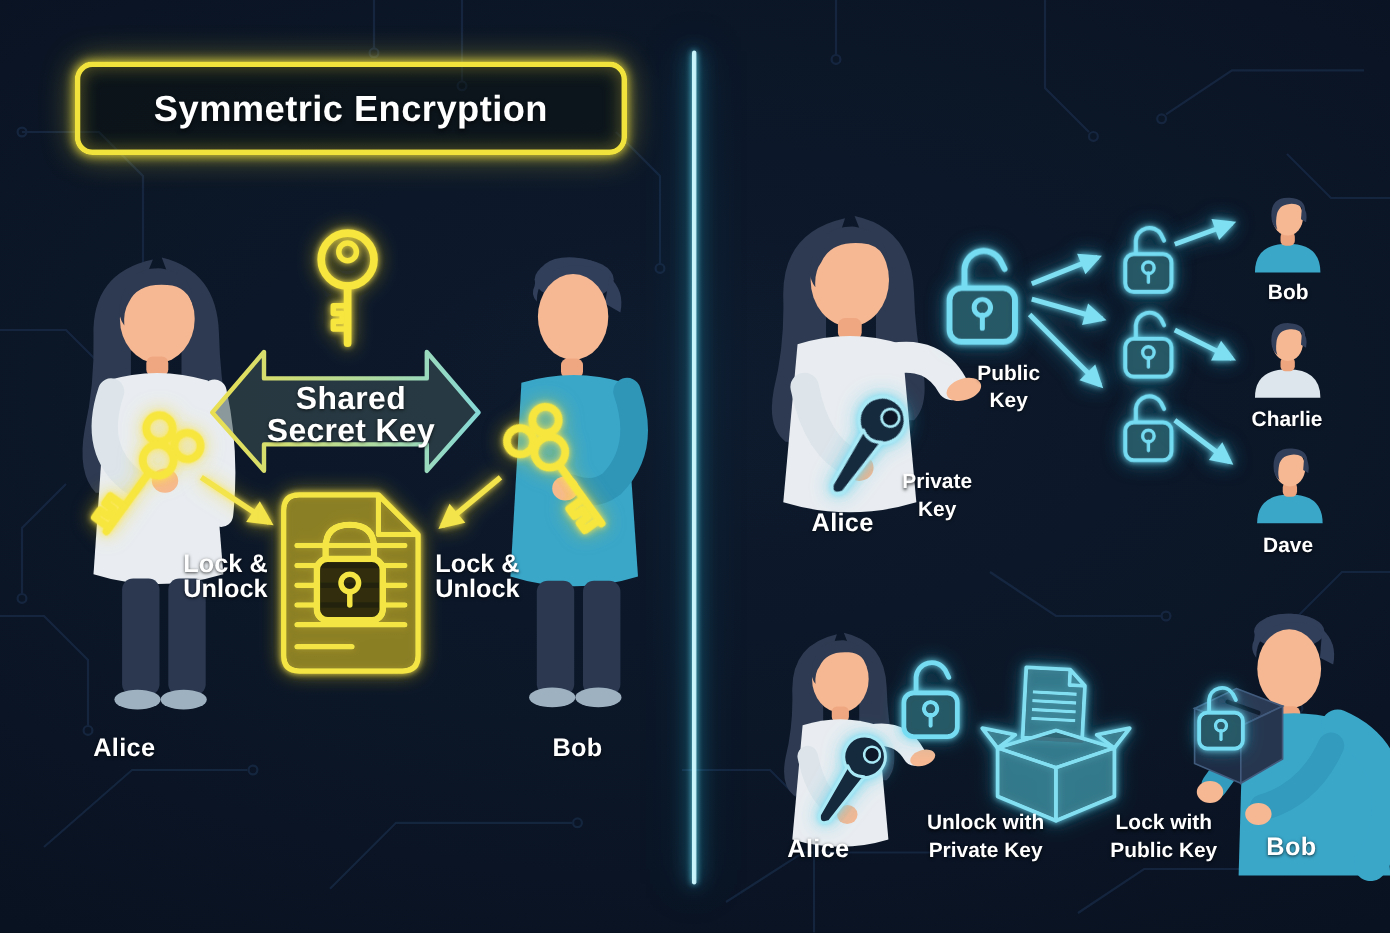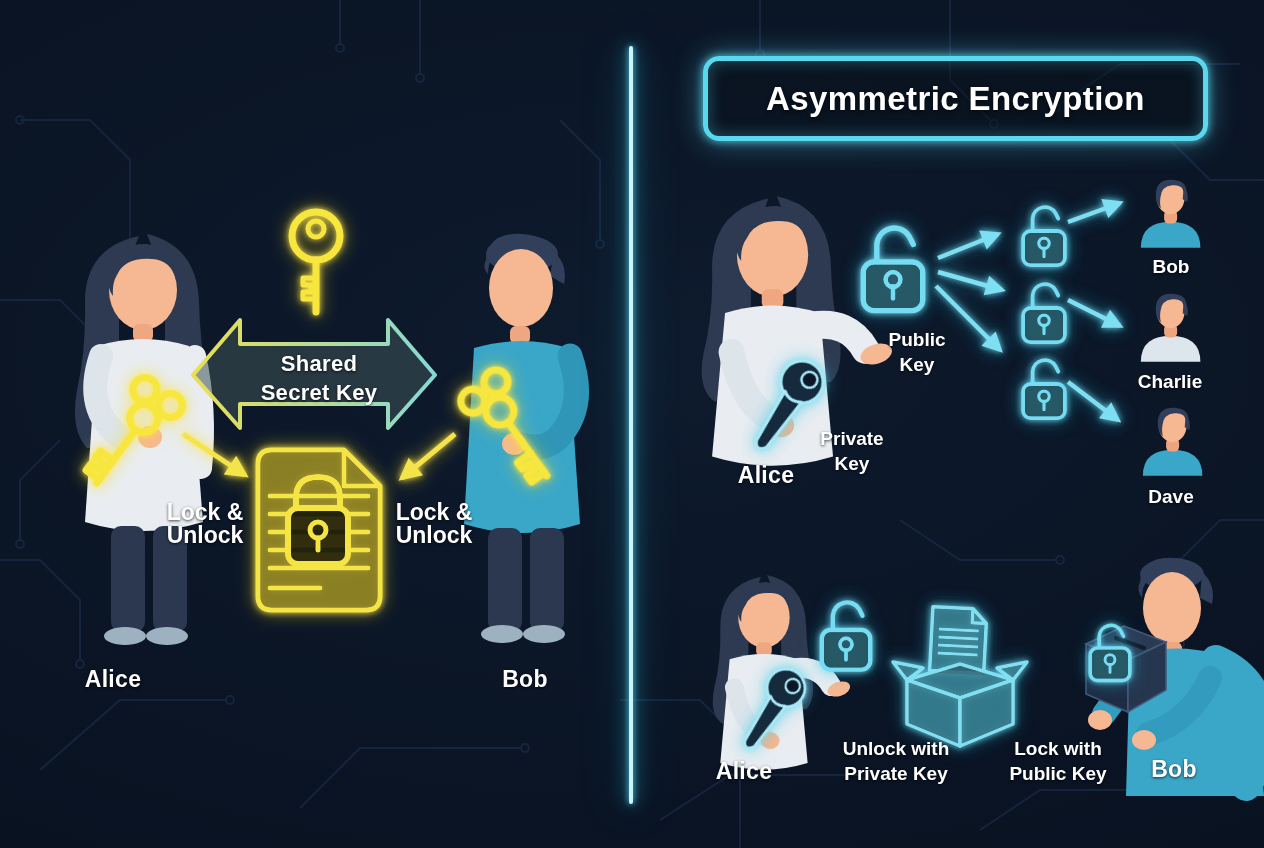--- a/index.html
+++ b/index.html
@@ -28,21 +28,21 @@
     background:#c8f4fc;
     box-shadow:0 0 6px #62d9ef,0 0 18px #2db8d8,0 0 40px rgba(45,184,216,.55);
   }
   .label{
     position:absolute;color:#ffffff;font-weight:800;text-align:center;
     transform:translateX(-50%);text-shadow:0 1px 3px rgba(0,0,0,.75);white-space:pre-line;
   }
   .name{font-size:23px;letter-spacing:.3px;}
   .small{font-size:23px;line-height:23px;}
   .mid{font-size:19px;line-height:25px;}
-  .shared{font-size:22px;line-height:29px;letter-spacing:.3px;}
+  .shared{font-size:29px;line-height:29px;letter-spacing:.3px;}
 </style>
 </head>
 <body>
 
 <div class="canvas">
 
   <svg class="layer" width="1264" height="848" viewBox="0 0 1264 848">
     <g stroke="#1e3354" stroke-width="2" fill="none" opacity="0.55">
       <path d="M20,120 L90,120 L130,160 L130,240"></path>
         <circle cx="20" cy="120" r="4"></circle>
@@ -286,22 +286,22 @@
     <use href="#padlockOpen" transform="translate(1110,648) scale(0.9)" filter="url(#glowC)"></use>
 
     <g filter="url(#glowC)" stroke="#7fdff2" stroke-width="5" fill="none">
       <path d="M900,694 L850,694" marker-end="url(#mC)"></path>
       <path d="M1082,694 L1028,694" marker-end="url(#mC)"></path>
     </g>
   </svg>
 
   <div class="divider"></div>
 
-  <div class="title-box title-cyan">
-    <span>Asymmetric Encryption</span>
+  <div class="title-box title-yellow">
+    <span>Symmetric Encryption</span>
   </div>
 
   <div class="label shared" style="left:319px;top:349px;"><span>Shared</span><br><span>Secret Key</span></div>
 
   <div class="label small" style="left:205px;top:501px;"><span>Lock &amp;</span><br><span>Unlock</span></div>
   <div class="label small" style="left:434px;top:501px;"><span>Lock &amp;</span><br><span>Unlock</span></div>
 
   <div class="label name" style="left:113px;top:666px;">Alice</div>
   <div class="label name" style="left:525px;top:666px;">Bob</div>
 

